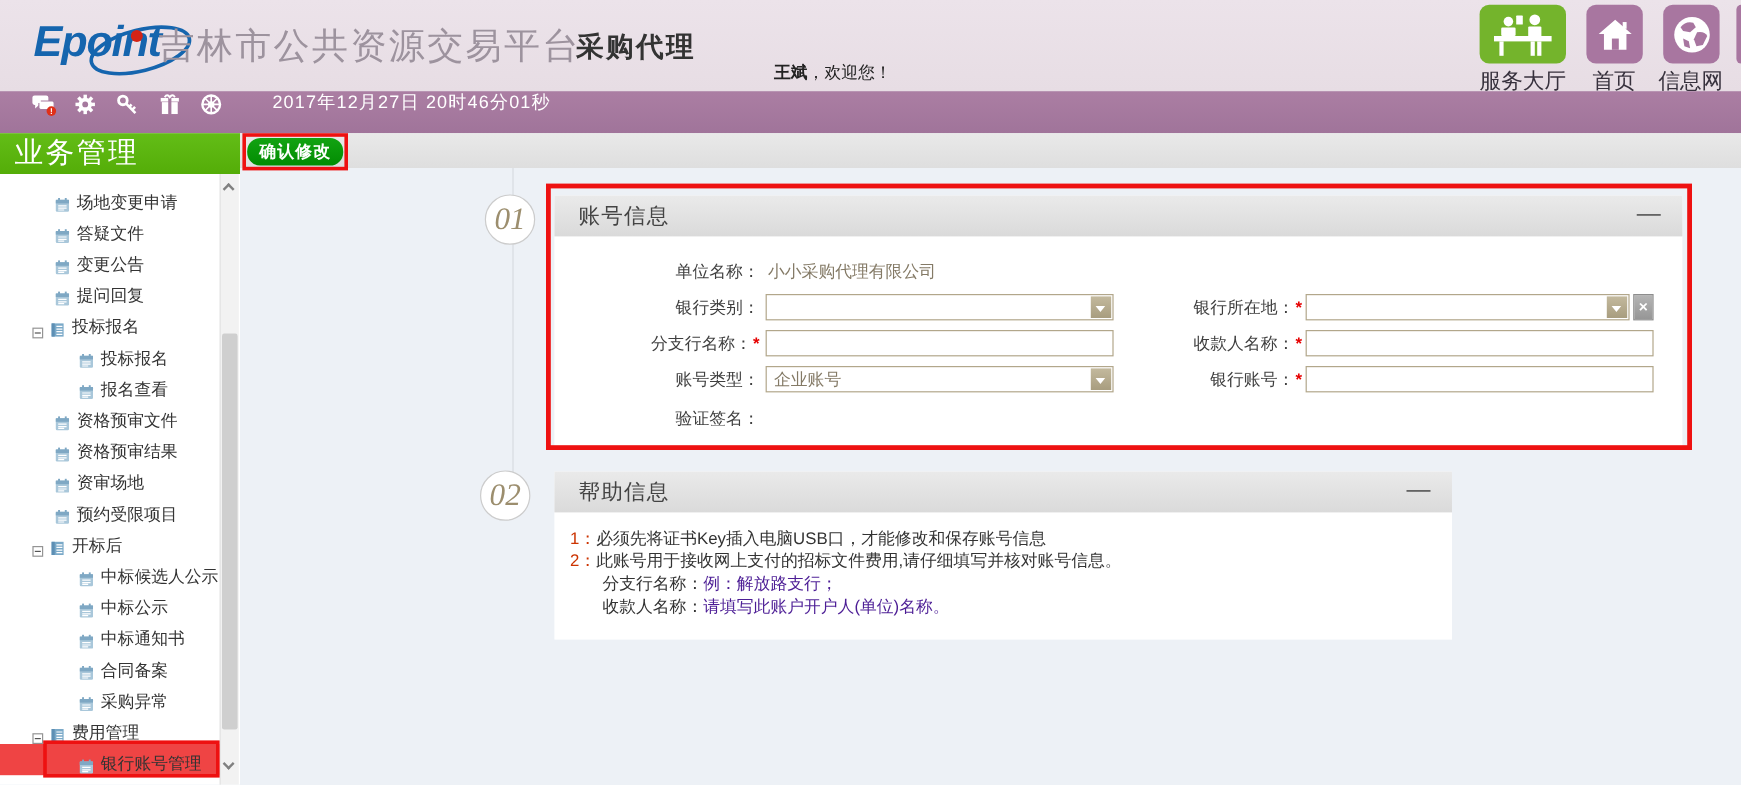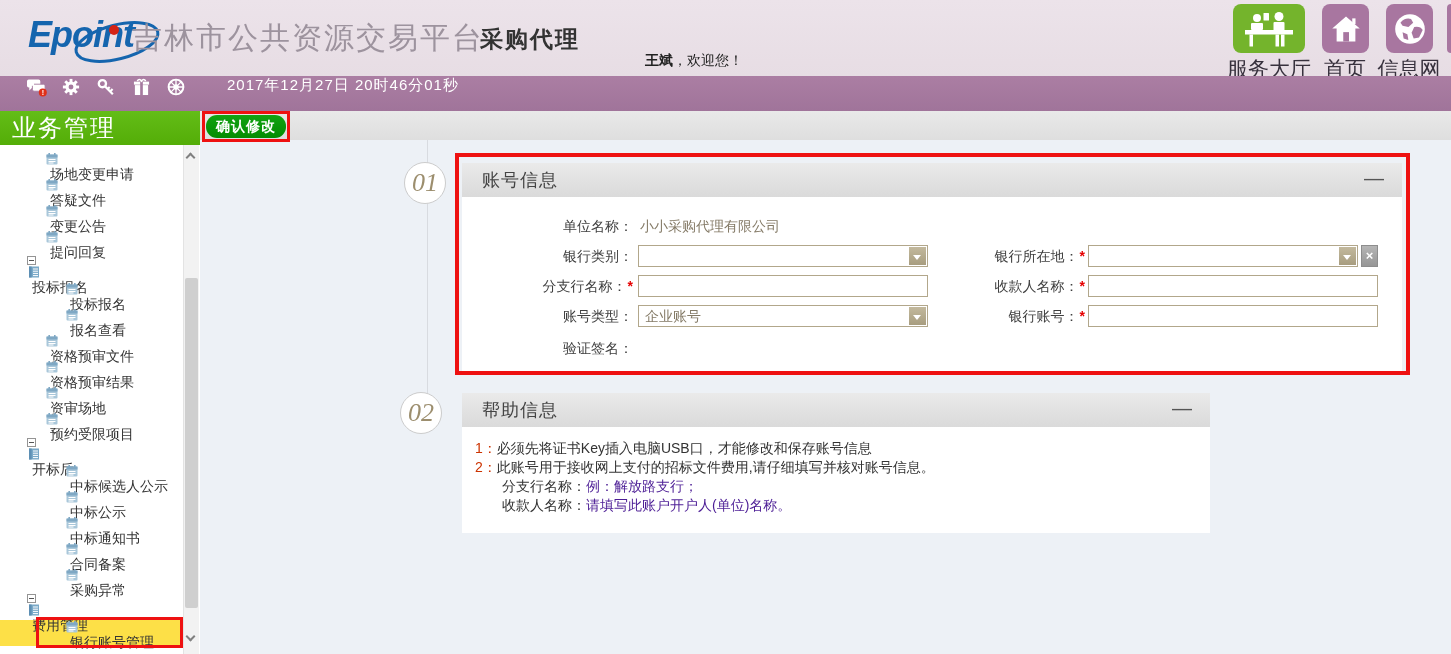--- a/index.html
+++ b/index.html
@@ -13,38 +13,38 @@
   .logo-text { font:italic 900 36px "Liberation Sans","DejaVu Sans",sans-serif; color:#1565ae; letter-spacing:-1px; }
   .logo-swoosh { left:-6px; top:-12px; pointer-events:none; }
   .platform-title { left:132px; top:18px; font-family:"Liberation Serif","DejaVu Serif",serif; font-size:30px; color:#9d939e; letter-spacing:2px; }
   .app-title { left:480px; top:24px; font-size:23px; font-weight:bold; color:#333; letter-spacing:2px; }
   .welcome { left:645px; top:52px; font-size:14px; color:#222; }
   .welcome b { font-weight:bold; }
 
   .qlink-tile { top:4px; height:49px; border-radius:8px; display:flex; align-items:center; justify-content:center; cursor:pointer; }
   .tile-green { background:#74b42c; }
   .tile-purple { background:#a876a0; }
-  .qlink-label { top:55px; height:17px; font-size:21px; color:#37313d; text-align:center; }
+  .qlink-label { top:55px; height:17px; font-size:18px; color:#37313d; text-align:center; }
   .edge-sliver { left:1447px; top:4px; width:4px; height:49px; border-radius:4px 0 0 4px; background:#a876a0; }
 
   
   .toolbar { left:0; top:76px; width:1451px; height:35px; background:linear-gradient(#ab7ea3,#a0749a); display:flex; align-items:flex-start; }
   .tb-icon { margin-left:13px; width:22px; height:22px; display:flex; align-items:center; justify-content:center; cursor:pointer; }
   .tb-icon:first-child { margin-left:25px; }
   .tb-date { margin-left:40px; font-size:15px; color:#fff; letter-spacing:1px; }
 
   
   .side-header { left:0; top:111px; width:200px; height:34px; background:linear-gradient(#63bd17,#54ad08); color:#fff; font-size:24px; line-height:34px; padding-left:12px; letter-spacing:2px; }
   .sidebar { left:0; top:145px; width:200px; height:509px; background:#fff; }
   .side-list { position:absolute; left:0; top:7px; width:183px; }
-  .side-item { height:26px; display:flex; align-items:flex-start; font-size:14px; color:#333; cursor:pointer; white-space:nowrap;flex-direction:column; }
+  .side-item { height:26px; display:flex; align-items:flex-end; font-size:14px; color:#333; cursor:pointer; white-space:nowrap; }
   .side-item.leaf { padding-left:45px; }
   .side-item.folder { padding-left:27px; }
   .side-item.child { padding-left:65px; }
-  .side-item.selected { background:#fde047; }
+  .side-item.selected { background:#ef4444; }
   .side-item .lbl { margin-left:5px; }
   .expander { width:9px; height:9px; border:1px solid #949494; background:#fff; position:relative; margin-right:5px; flex:0 0 9px; }
   .expander::after { content:""; position:absolute; left:1px; top:3px; width:5px; height:1px; background:#555; }
   .icon14 { flex:0 0 14px; }
 
   
   .sb-track { left:183px; top:145px; width:16px; height:509px; background:#f2f2f2; border-left:1px solid #e3e3e3; cursor:pointer; }
   .sb-thumb { left:185px; top:278px; width:13px; height:330px; background:#cfcfcf; border-radius:2px; cursor:pointer; }
   .sb-arrow { left:183px; width:16px; height:18px; cursor:pointer; }
   .sb-arrow span { position:absolute; left:4px; width:7px; height:7px; border-left:2px solid #808080; border-bottom:2px solid #808080; }

